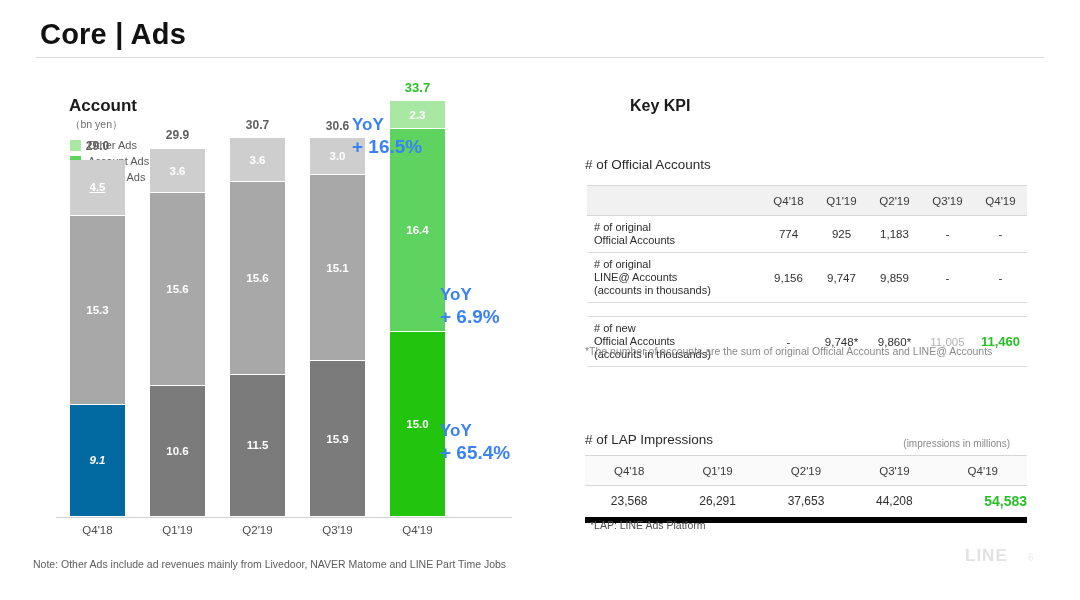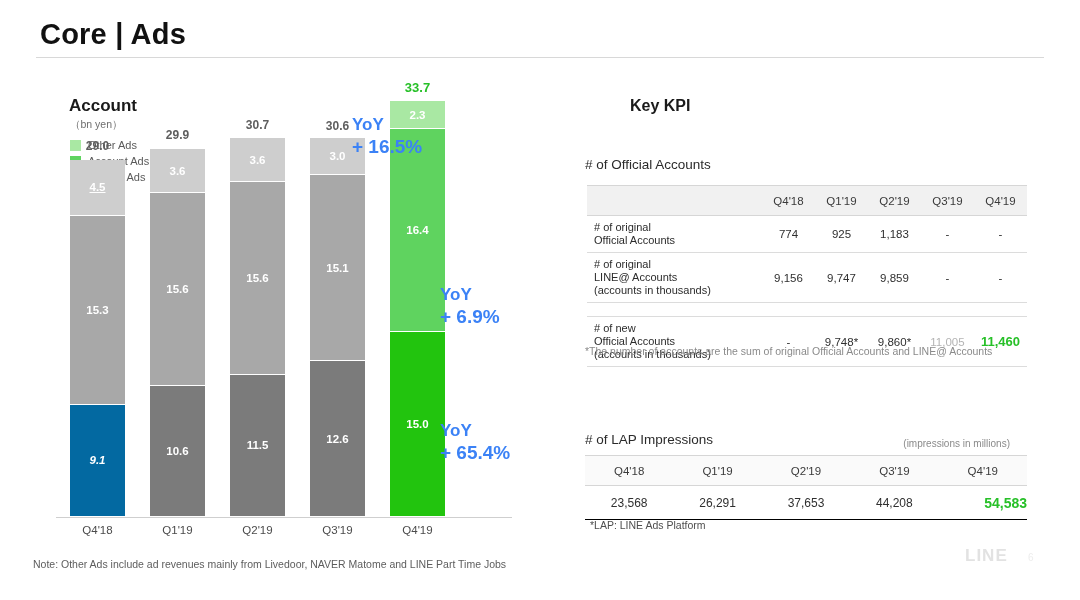--- a/index.html
+++ b/index.html
@@ -118,21 +118,21 @@
   td.hl { color: #27c028; font-weight: bold; font-size: 13px; }
 
   .tbl-lap th {
     font-size: 11.5px; font-weight: normal; color: #3a3a3a;
     text-align: center; height: 30px;
     border-top: 1px solid #d6d6d6; border-bottom: 1px solid #d6d6d6;
     background: #fafafa;
   }
   .tbl-lap td {
     font-size: 12px; color: #2f2f2f; text-align: center;
-    height: 34px; border-bottom: 1px solid #000000;
+    height: 34px; border-bottom: 6px solid #000000;
   }
   .tbl-lap td.hl { color: #27c028; font-weight: bold; font-size: 14px; text-align: right; }
 
   .foot {
     position: absolute; font-size: 10.5px; color: #8a8a8a;
   }
   .foot.f1 { left: 25px; top: 345px; }
   .foot.f2 { left: 30px; top: 519px; color: #4e4e4e; }
 
   .line-logo {
@@ -190,21 +190,21 @@
           </div>
           <div class="bar-group" style="left: 230px;">
             <div class="bar-seg" style="height: 44.46px; background: rgb(206, 206, 206);">3.6</div>
             <div class="bar-seg" style="height: 192.66px; background: rgb(168, 168, 168);">15.6</div>
             <div class="bar-seg" style="height: 142.025px; background: rgb(123, 123, 123);">11.5</div>
             <div class="bar-total" style="bottom: 385.145px;">30.7</div>
           </div>
           <div class="bar-group" style="left: 310px;">
             <div class="bar-seg" style="height: 37.05px; background: rgb(206, 206, 206);">3.0</div>
             <div class="bar-seg" style="height: 186.485px; background: rgb(168, 168, 168);">15.1</div>
-            <div class="bar-seg" style="height: 155.61px; background: rgb(123, 123, 123);">12.6</div>
+            <div class="bar-seg" style="height: 155.61px; background: rgb(123, 123, 123);">15.9</div>
             <div class="bar-total" style="bottom: 383.91px;">30.6</div>
           </div>
           <div class="bar-group" style="left: 390px;">
             <div class="bar-seg" style="height: 28.405px; background: rgb(169, 232, 163);">2.3</div>
             <div class="bar-seg" style="height: 202.54px; background: rgb(95, 211, 95);">16.4</div>
             <div class="bar-seg" style="height: 185.25px; background: rgb(34, 196, 14);">15.0</div>
             <div class="bar-total green" style="bottom: 422.195px;">33.7</div>
           </div>
         </div>
       <div id="xlabels">

